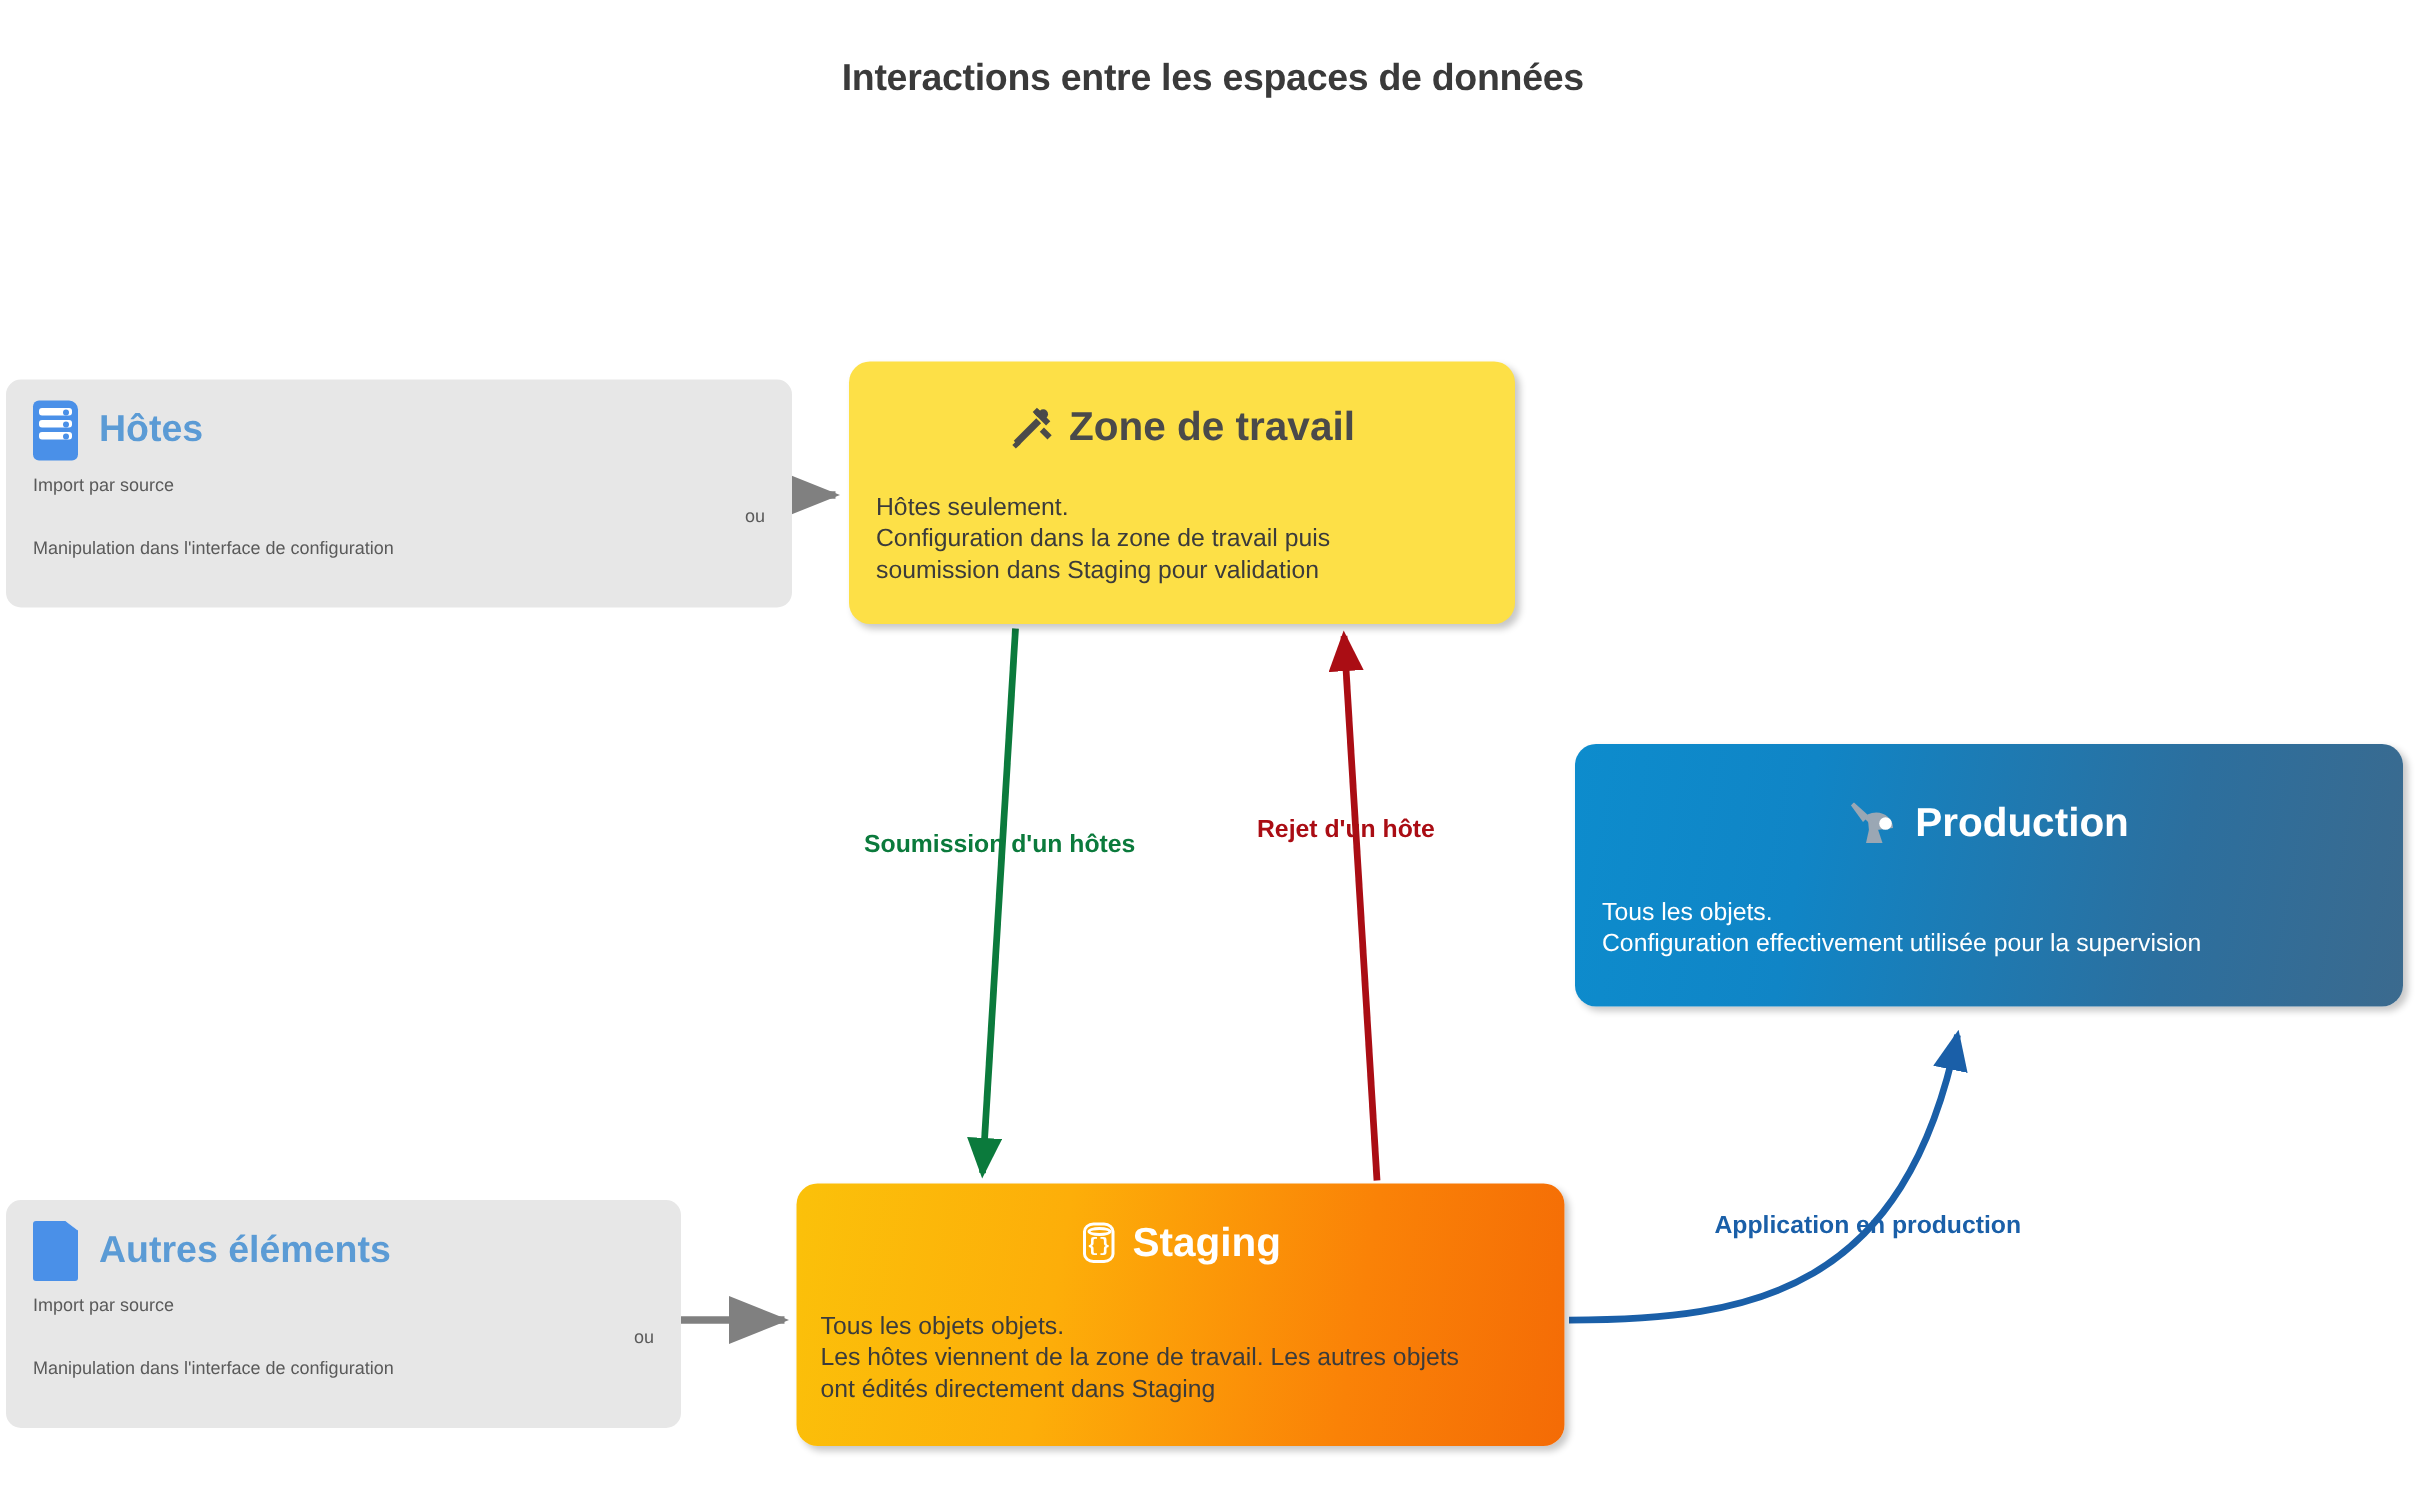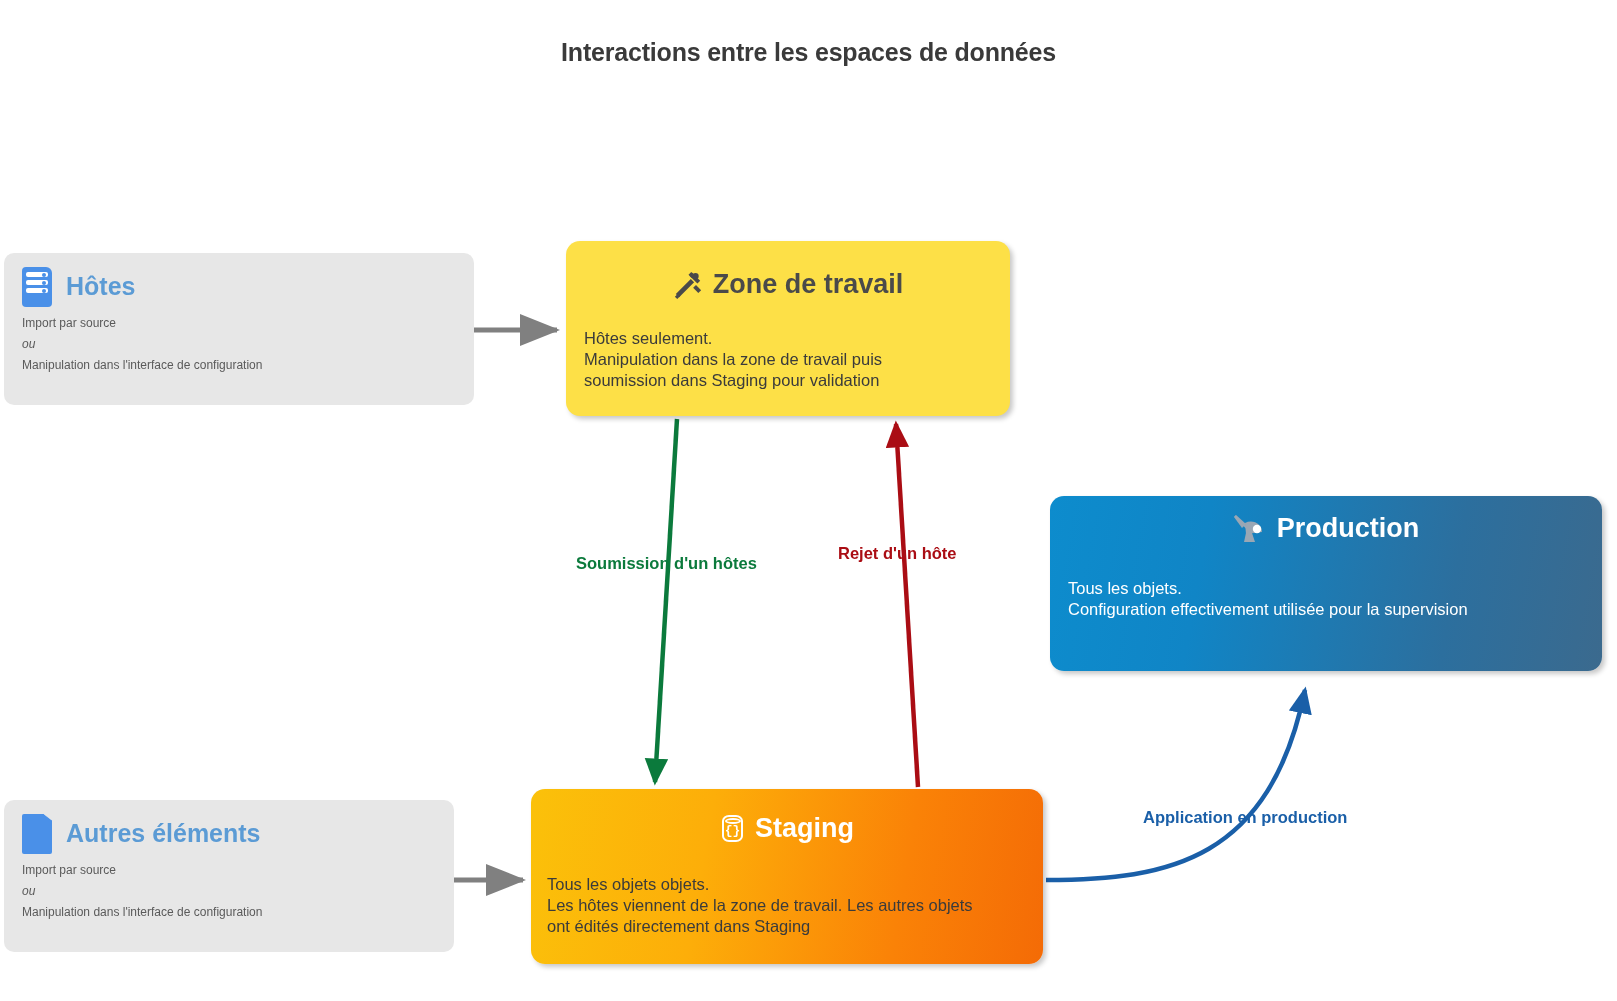--- a/index.html
+++ b/index.html
@@ -64,21 +64,21 @@
     font-weight: bold;
     color: #5b9bd5;
     line-height: 1.1;
   }
   .side-box .line {
     font-size: 12px;
     color: #5a5a5a;
     line-height: 1.75;
     white-space: nowrap;
   }
-  .side-box .line.center { text-align: left; padding-left: 0; font-style: italic; }
+  .side-box .line.center { text-align: right; padding-left: 0; }
 
   
   .icon-server {
     width: 30px;
     height: 40px;
     position: relative;
     flex: 0 0 auto;
   }
   .icon-server .body {
     position: absolute;
@@ -156,21 +156,21 @@
   }
   #node-workspace .card-title { color: #4a4a4a; padding-top: 29px; }
   #node-workspace .card-body  { color: #3b3b3b; padding: 28px 0 0 18px; }
 
   
   #node-production {
     left: 1050px; top: 496px;
     width: 552px; height: 175px;
     background: linear-gradient(100deg, #0d8ccd 0%, #1085c6 28%, #2c6f9e 72%, #3b6a8e 100%);
   }
-  #node-production .card-title { color: #ffffff; padding-top: 18px; }
+  #node-production .card-title { color: #ffffff; padding-top: 38px; }
   #node-production .card-body  { color: #ffffff; padding: 34px 0 0 18px; }
 
   
   #node-staging {
     left: 531px; top: 789px;
     width: 512px; height: 175px;
     background: linear-gradient(100deg, #fbc10a 0%, #fdae09 34%, #fa8207 72%, #f46b06 100%);
   }
   #node-staging .card-title { color: #ffffff; padding-top: 25px; }
   #node-staging .card-body  { color: #3b3b3b; padding: 30px 0 0 16px; }
@@ -250,21 +250,21 @@
 
     <line x1="448" y1="880" x2="523" y2="880" stroke="#808080" stroke-width="5" marker-end="url(#ah-grey)"></line>
 
     <line x1="677" y1="419" x2="655" y2="782" stroke="#0b7a3c" stroke-width="4.5" marker-end="url(#ah-green)"></line>
 
     <line x1="918" y1="787" x2="896" y2="424" stroke="#aa0d14" stroke-width="4.5" marker-end="url(#ah-red)"></line>
 
     <path d="M1046,880 C1170,880 1270,860 1305,690" fill="none" stroke="#1a5fa8" stroke-width="4.5" marker-end="url(#ah-blue)"></path>
   </svg>
 
-  <div class="node side-box" id="node-hosts" style="left:4px; top:253px; width:470px; height:152px;">
+  <div class="node side-box" id="node-hosts" style="left:4px; top:253px; width:524px; height:152px;">
     <div class="head-row">
       <span class="icon-server">
         <span class="body"></span>
         <span class="bar b1"></span>
           <span class="dot d1"></span>
         <span class="bar b2"></span>
           <span class="dot d2"></span>
         <span class="bar b3"></span>
           <span class="dot d3"></span>
       </span>
@@ -293,21 +293,21 @@
           <path d="M2 28.5 L5.5 25 L8 27.5 L4.5 31 Z"></path>
           <path d="M20.5 3 L29 11.5 L26 14.5 L17.5 6 Z" transform="rotate(0 23 8)"></path>
           <path d="M24.5 16 L30 21.5 L27 24.5 L21.5 19 Z"></path>
           <circle cx="24" cy="6.5" r="3.4"></circle>
           <path d="M19.5 2 L23 5.5 L20 8.5 L16.5 5 Z"></path>
         </g>
       </svg>
       <span>Zone de travail</span>
     </div>
     <div class="card-body">Hôtes seulement.
-Manipulation dans la zone de travail puis
+Configuration dans la zone de travail puis
 soumission dans Staging pour validation</div>
   </div>
 
   <div class="card" id="node-production">
     <div class="card-title">
       <svg class="icon-sat" width="34" height="30" viewBox="0 0 34 30">
         <g fill="#9aa7b4">
           <path d="M3 1 L13 10 L9 14 L1 3 Z"></path>
           <path d="M12 9 C20 5 29 10 29 18 L13 20 Z"></path>
           <path d="M13 19 L11 28 L22 28 L19 19 Z"></path>

